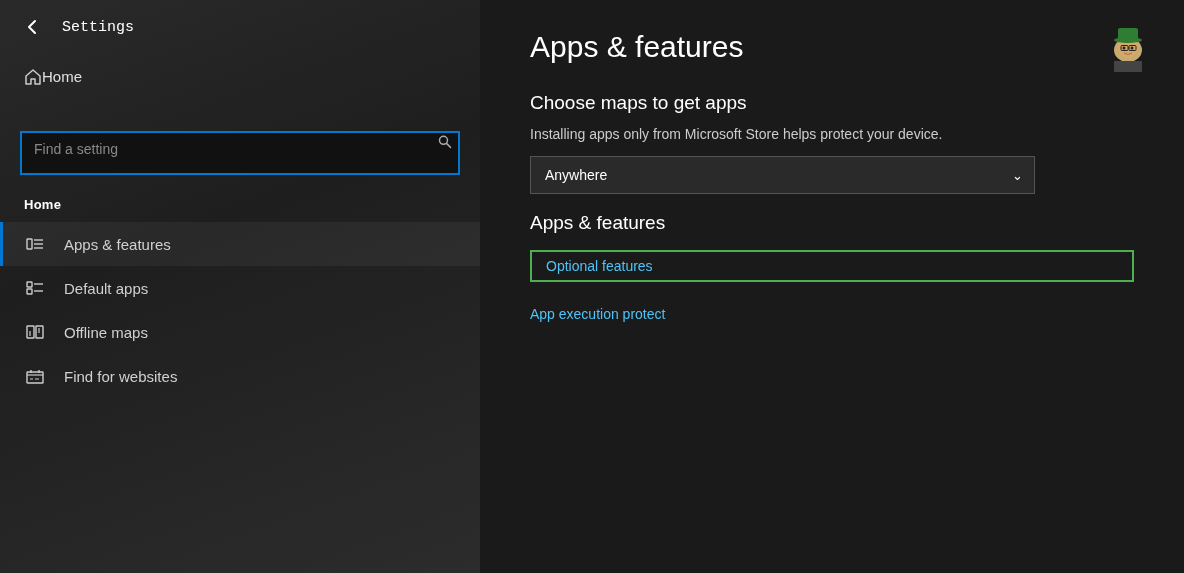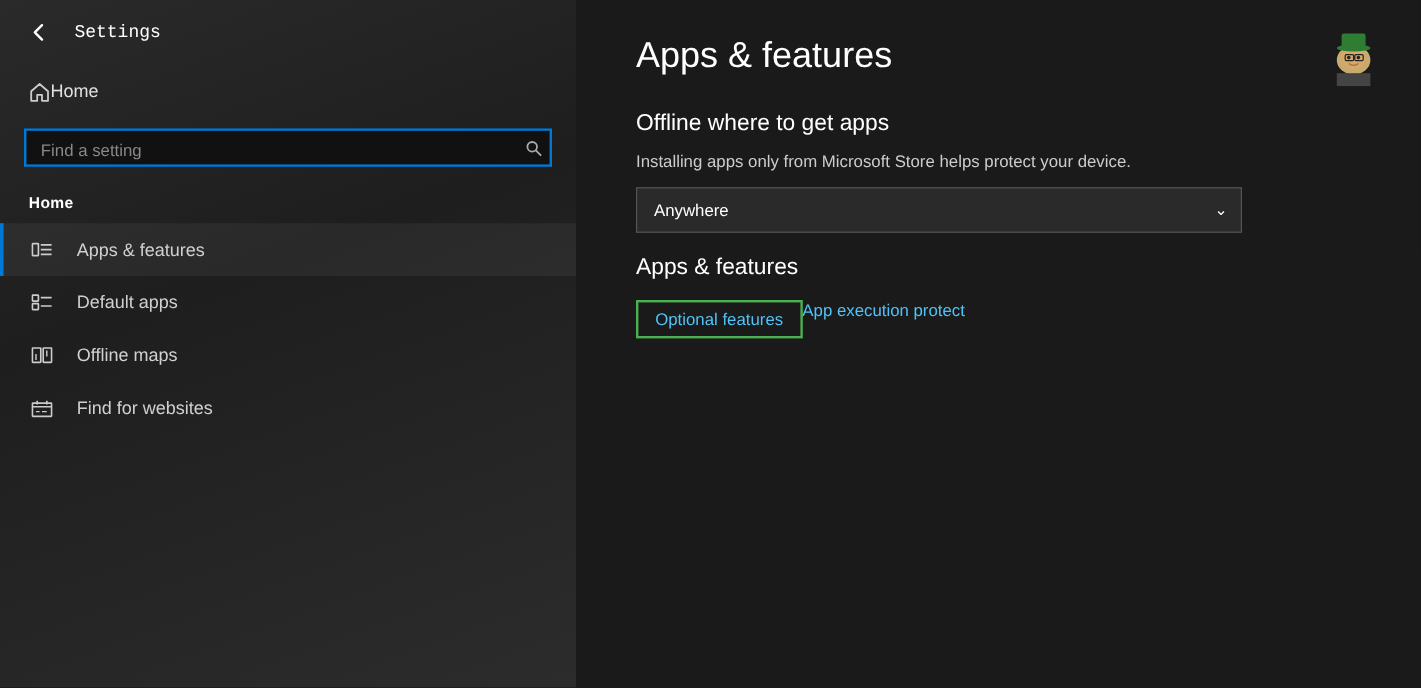--- a/index.html
+++ b/index.html
@@ -64,23 +64,24 @@
     .search-box {
       margin: 8px 20px 16px 20px;
       position: relative;
     }
 
     .search-input {
       width: 100%;
       background: #111;
       border: 2px solid #0078d4;
       color: #ffffff;
-      padding: 8px 36px 4px 12px;
+      padding: 8px 36px 16px 12px;
       font-size: 14px;
       outline: none;
+      margin-top: 24px;
     }
 
     .search-input::placeholder {
       color: #888;
     }
 
     .search-icon-btn {
       position: absolute;
       right: 8px;
       top: 50%;
@@ -214,21 +215,22 @@
 
     .link-item.highlighted {
       border: 2px solid #4caf50;
       padding: 6px 14px;
       display: inline-block;
       text-decoration: none;
     }
 
     .link-row {
       display: flex;
-      gap: 0;
+      flex-direction: column;
+      gap: 12px;
     }
 
     
     .avatar {
       position: absolute;
       top: 20px;
       right: 30px;
       width: 52px;
       height: 52px;
     }
@@ -354,21 +356,21 @@
 
         <path d="M22 33 Q26 36 30 33" stroke="#a0714a" stroke-width="1" fill="none"></path>
 
         <rect x="12" y="41" width="28" height="11" fill="#444"></rect>
       </svg>
     </div>
   </div>
 
   <h1 class="page-title">Apps &amp; features</h1>
 
-  <h2 class="section-heading">Offline where to get apps</h2>
+  <h2 class="section-heading">Choose maps to get apps</h2>
 
   <p class="description-text">Installing apps only from Microsoft Store helps protect your device.</p>
 
   <div class="dropdown-container">
     <div class="dropdown-wrapper">
       <select class="dropdown-select">
         <option>Anywhere</option>
         <option>Anywhere, but warn me before installing an app that's not from the Store</option>
         <option>The Microsoft Store only (recommended)</option>
       </select>

